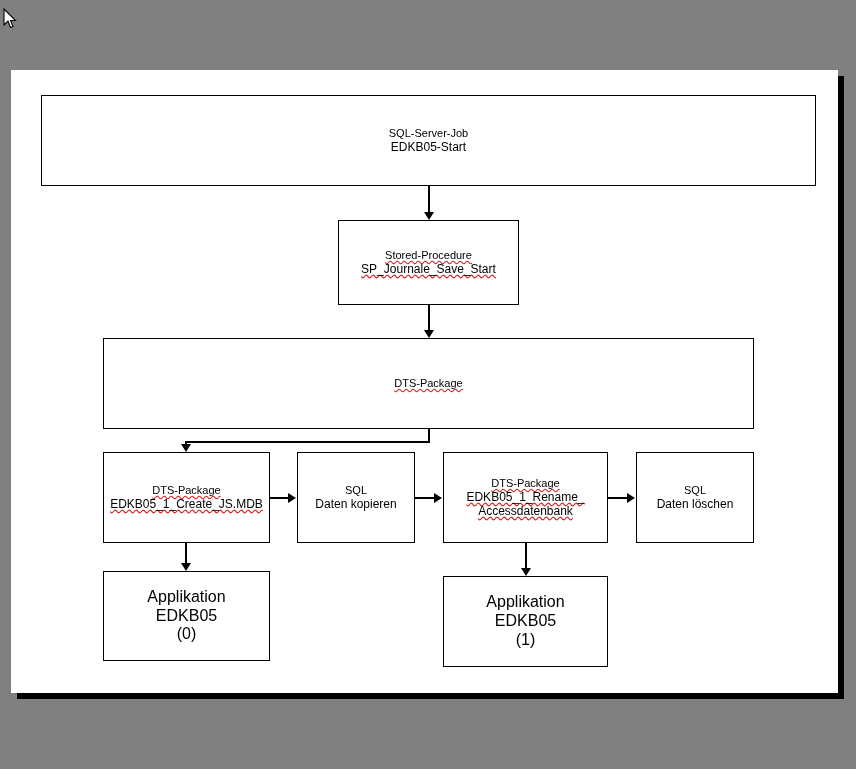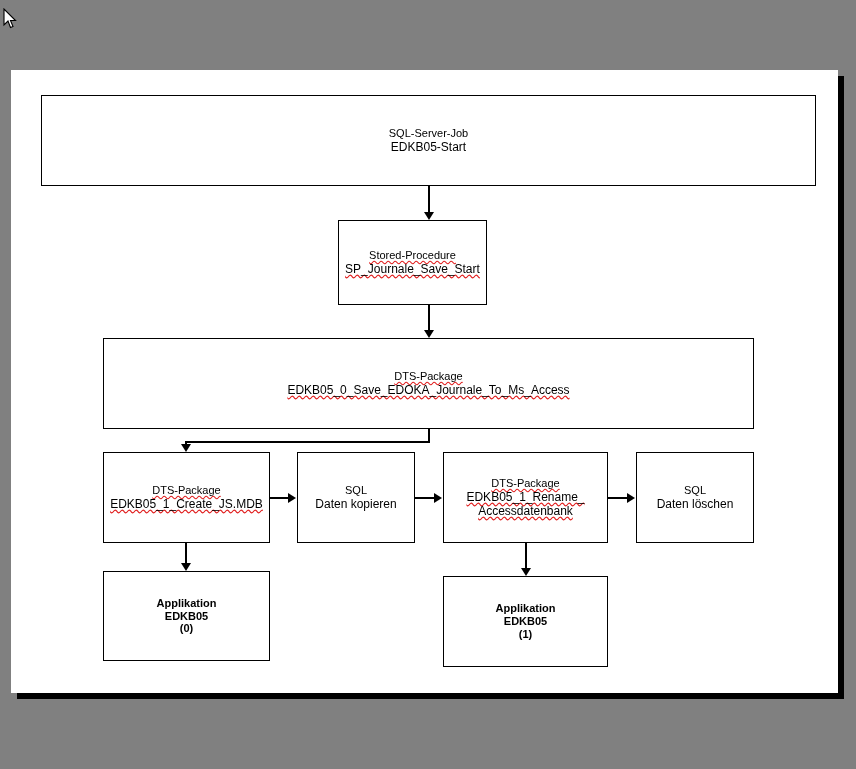--- a/index.html
+++ b/index.html
@@ -67,22 +67,22 @@
     letter-spacing: 0px;
   }
 
   .ln.name {
     font-size: 12px;
     font-weight: 400;
     color: #000000;
   }
 
   .ln.plain {
-    font-size: 11px;
-    font-weight: 700;
+    font-size: 16px;
+    font-weight: 400;
     color: #000000;
   }
 
   
   .spell {
     text-decoration: underline wavy #e01b1b;
     text-decoration-skip-ink: none;
     text-underline-offset: 1px;
   }
 
@@ -127,31 +127,30 @@
     <div id="diagram">
 
       <div class="node" style="left:30px; top:25px; width:775px; height:91px;">
         <span class="ln kind">SQL-Server-Job</span>
         <span class="ln name">EDKB05-Start</span>
       </div>
 
       <div class="line-v" style="left:417px; top:116px; height:30px;"></div>
       <div class="arrow-down" style="left:413px; top:142px;"></div>
 
-      <div class="node" style="left:327px; top:150px; width:149px; height:85px;">
+      <div class="node" style="left:327px; top:150px; width:181px; height:85px;">
         <span class="ln kind spell">Stored-Procedure</span>
         <span class="ln name spell">SP_Journale_Save_Start</span>
       </div>
 
       <div class="line-v" style="left:417px; top:235px; height:26px;"></div>
       <div class="arrow-down" style="left:413px; top:260px;"></div>
 
       <div class="node" style="left:92px; top:268px; width:651px; height:91px;">
         <span class="ln kind spell">DTS-Package</span>
-        <span class="ln name spell">EDKB05_0_Save_EDOKA_Journale_To_Ms_Access</span>
       </div>
 
       <div class="line-v" style="left:417px; top:359px; height:13px;"></div>
       <div class="line-h" style="left:174px; top:371px; width:245px;"></div>
       <div class="line-v" style="left:174px; top:371px; height:8px;"></div>
       <div class="arrow-down" style="left:170px; top:374px;"></div>
 
       <div class="node" style="left:92px; top:382px; width:167px; height:91px;">
         <span class="ln kind spell">DTS-Package</span>
         <span class="ln name spell">EDKB05_1_Create_JS.MDB</span>

